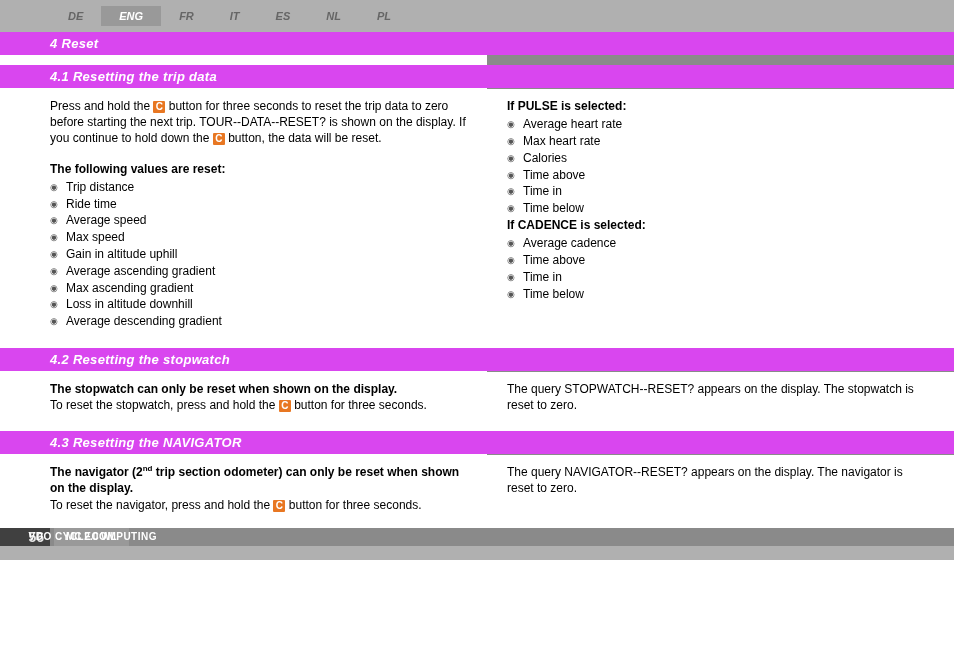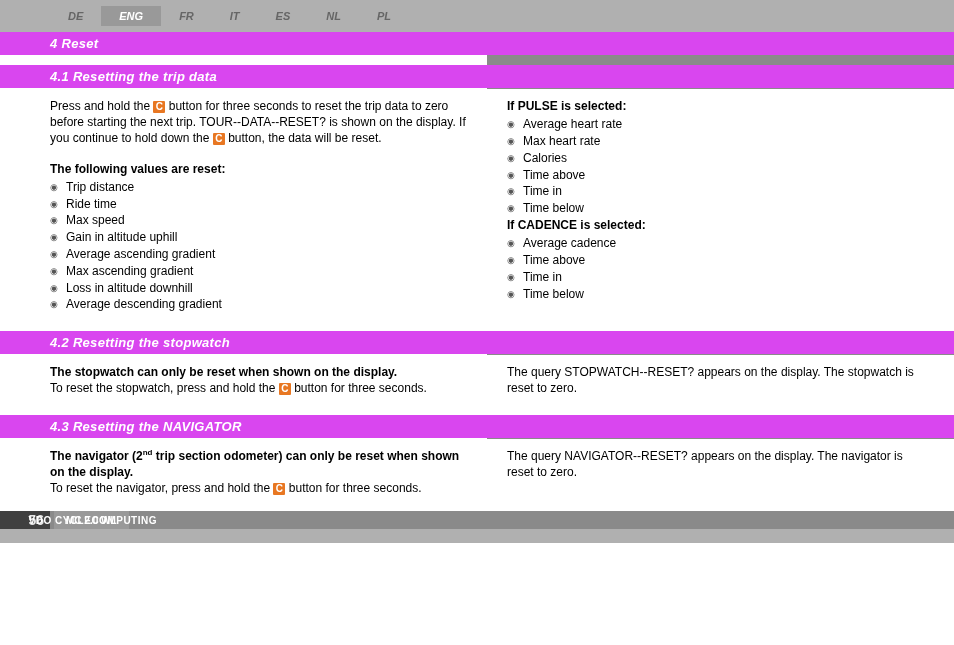--- a/index.html
+++ b/index.html
@@ -170,20 +170,21 @@
 
 <div class="content-row">
   <div class="col left">
     <p>
       <span>Press and hold the </span><span class="c-btn">C</span><span> button for three seconds to reset the trip data to zero before starting the next trip. TOUR--DATA--RESET? is shown on the display. If you continue to hold down the </span><span class="c-btn">C</span><span> button, the data will be reset.</span>
     </p>
     <p class="bold" style="margin-top:14px">The following values are reset:</p>
     <ul class="resetlist">
       <li>Trip distance</li>
       <li>Ride time</li>
+      <li>Average speed</li>
       <li>Max speed</li>
       <li>Gain in altitude uphill</li>
       <li>Average ascending gradient</li>
       <li>Max ascending gradient</li>
       <li>Loss in altitude downhill</li>
       <li>Average descending gradient</li>
     </ul>
   </div>
   <div class="col right">
     <p class="bold" style="margin-top:0">If PULSE is selected:</p>

